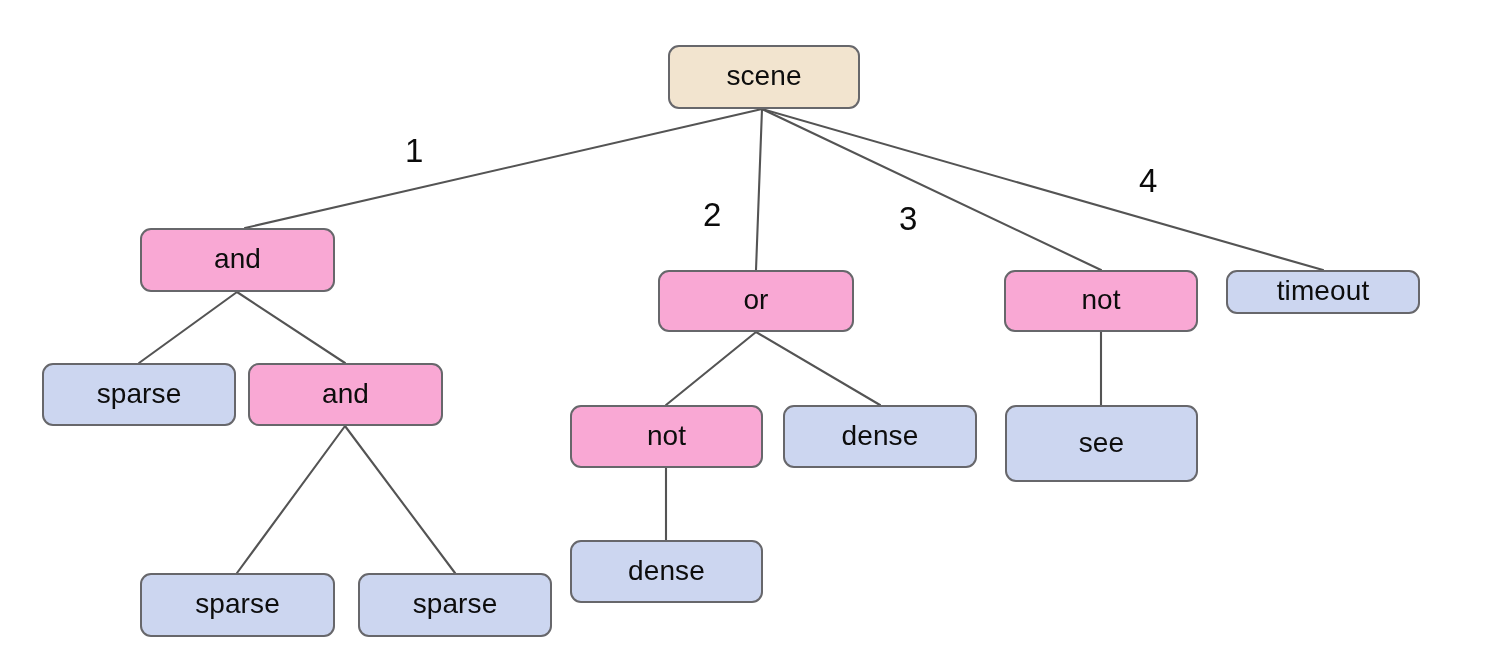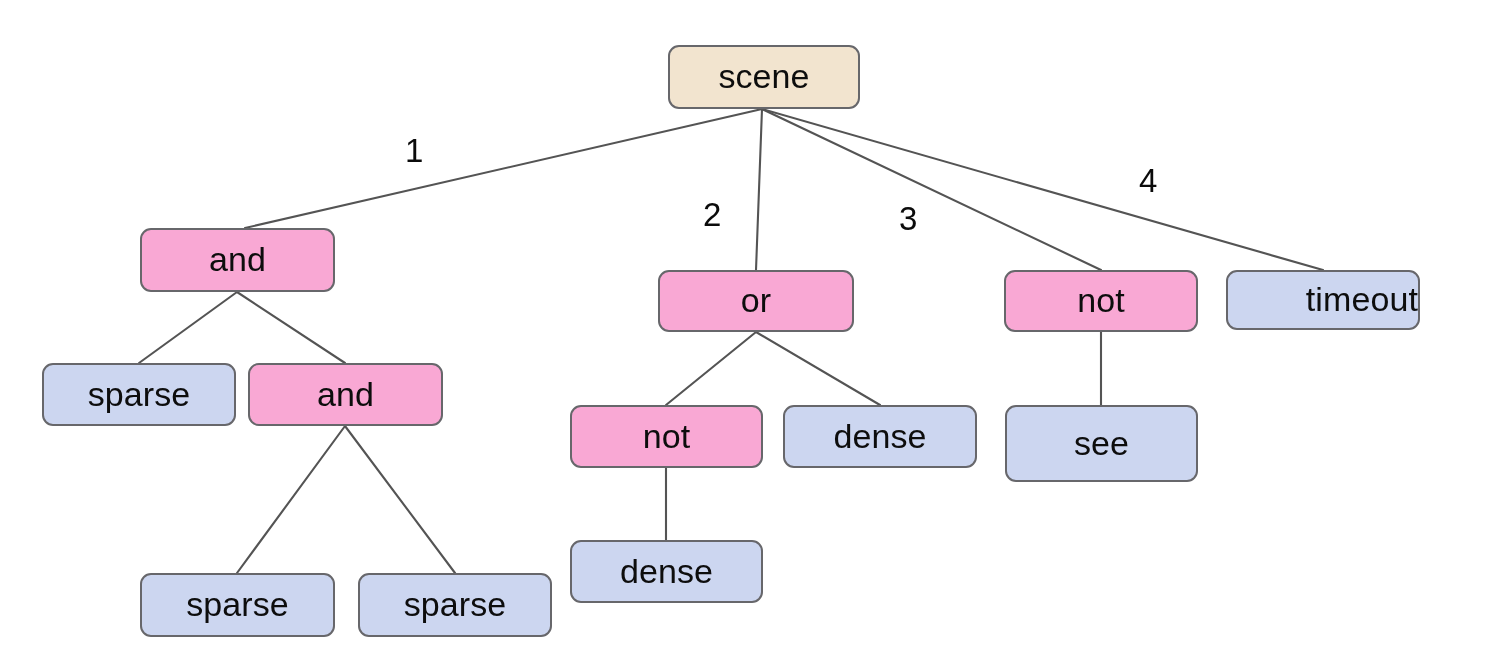--- a/index.html
+++ b/index.html
@@ -34,21 +34,21 @@
   }
   .node {
     position: absolute;
     box-sizing: border-box;
     display: flex;
     align-items: center;
     justify-content: center;
     border-radius: 11px;
     border: 2px solid #67676b;
     color: #0d0d0d;
-    font-size: 34px;
+    font-size: 28px;
     line-height: 1;
     letter-spacing: 0.1px;
     white-space: nowrap;
     user-select: none;
   }
   .node-op {
     background: #f9a8d4;
   }
   .node-leaf {
     background: #ccd6f0;
@@ -95,21 +95,21 @@
       </div>
       <div class="node node-op" style="left: 140px; top: 228px; width: 195px; height: 64px;">
         <span class="node-label">and</span>
       </div>
       <div class="node node-op" style="left: 658px; top: 270px; width: 196px; height: 62px;">
         <span class="node-label">or</span>
       </div>
       <div class="node node-op" style="left: 1004px; top: 270px; width: 194px; height: 62px;">
         <span class="node-label">not</span>
       </div>
-      <div class="node node-leaf" style="left: 1226px; top: 270px; width: 194px; height: 60px; justify-content: flex-end;">
+      <div class="node node-leaf" style="left: 1226px; top: 270px; width: 194px; height: 44px;">
         <span class="node-label">timeout</span>
       </div>
       <div class="node node-leaf" style="left: 42px; top: 363px; width: 194px; height: 63px;">
         <span class="node-label">sparse</span>
       </div>
       <div class="node node-op" style="left: 248px; top: 363px; width: 195px; height: 63px;">
         <span class="node-label">and</span>
       </div>
       <div class="node node-op" style="left: 570px; top: 405px; width: 193px; height: 63px;">
         <span class="node-label">not</span>

